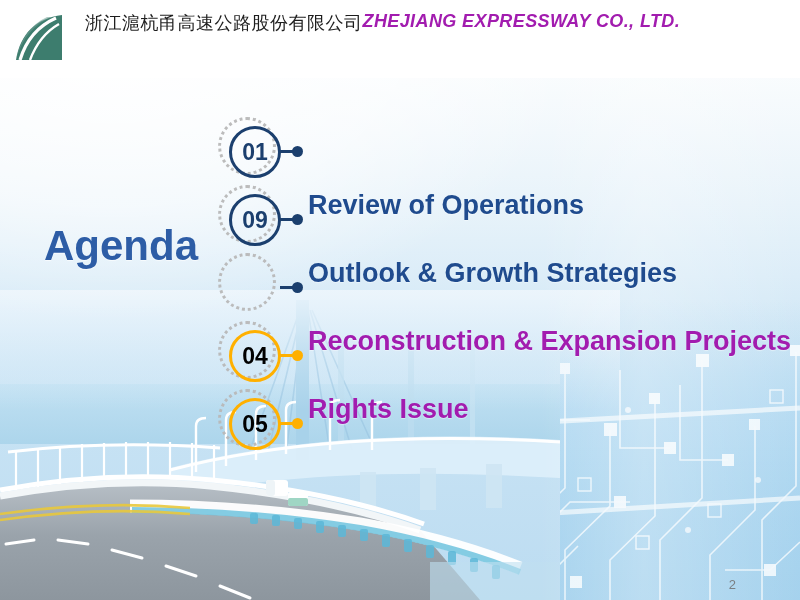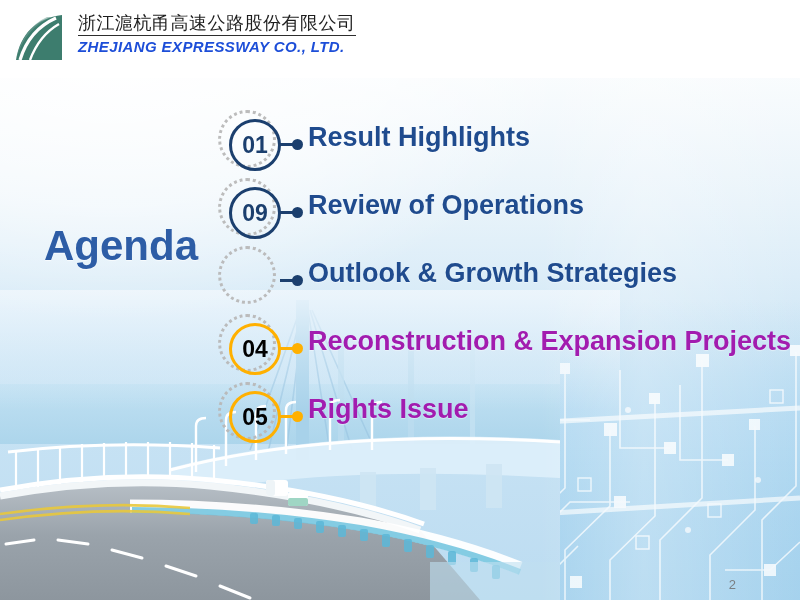--- a/index.html
+++ b/index.html
@@ -83,44 +83,44 @@
   }
   .logo-wrap {
     position: absolute;
     left: 14px; top: 12px;
     display: flex;
     align-items: flex-start;
   }
   .logo-mark { width: 52px; height: 52px; flex: 0 0 auto; }
   .logo-mark svg { display: block; }
   .logo-text {
-    margin-left: 12px;
+    margin-left: 19px;
     display: flex;
-    flex-direction: column;
+    flex-direction: row;
     justify-content: space-between;
   }
   .logo-cn {
     font-size: 18px;
     line-height: 22px;
     color: #1d1d1d;
     letter-spacing: 0.5px;
     font-family: "DejaVu Sans", sans-serif;
     white-space: nowrap;
   }
   .logo-rule {
     height: 1px;
     background: #2d2d2d;
     margin: 1px 0 2px 0;
   }
   .logo-en {
-    font-size: 15px;
+    font-size: 18px;
     line-height: 18px;
     font-weight: bold;
     font-style: italic;
-    color: #1d4ed8;
+    color: #a21caf;
     letter-spacing: 0.4px;
     white-space: nowrap;
     font-family: "Liberation Sans", sans-serif;
   }
 
   
   .agenda-title {
     position: absolute;
     left: 44px; top: 222px;
     font-size: 42px;
@@ -135,21 +135,21 @@
     position: absolute;
     left: 210px; top: 110px;
     width: 590px;
   }
   .agenda-row {
     position: relative;
     height: 68px;
   }
   .badge-area {
     position: absolute;
-    left: 0; top: 0;
+    left: 0; top: 7px;
     width: 96px; height: 68px;
   }
   
   .dot-ring {
     position: absolute;
     left: 8px; top: 0px;
     width: 58px; height: 58px;
     border-radius: 50%;
     border: 3px dotted #b9b9b9;
     box-sizing: border-box;
@@ -407,21 +407,20 @@
 
   <div class="agenda-list">
 
     <div class="agenda-row">
       <div class="badge-area">
         <div class="dot-ring"></div>
         <div class="num-circle">01</div>
         <div class="connector-line"></div>
         <div class="connector-dot"></div>
       </div>
-      <div class="agenda-label">Result Highlights</div>
     </div>
 
     <div class="agenda-row">
       <div class="badge-area">
         <div class="dot-ring"></div>
         <div class="num-circle">09</div>
         <div class="connector-line"></div>
         <div class="connector-dot"></div>
       </div>
       <div class="agenda-label">Review of Operations</div>

